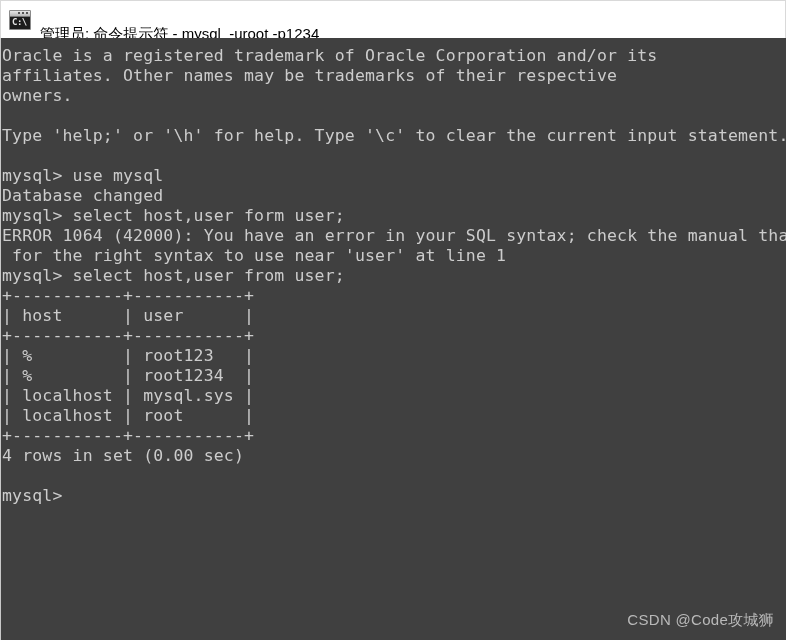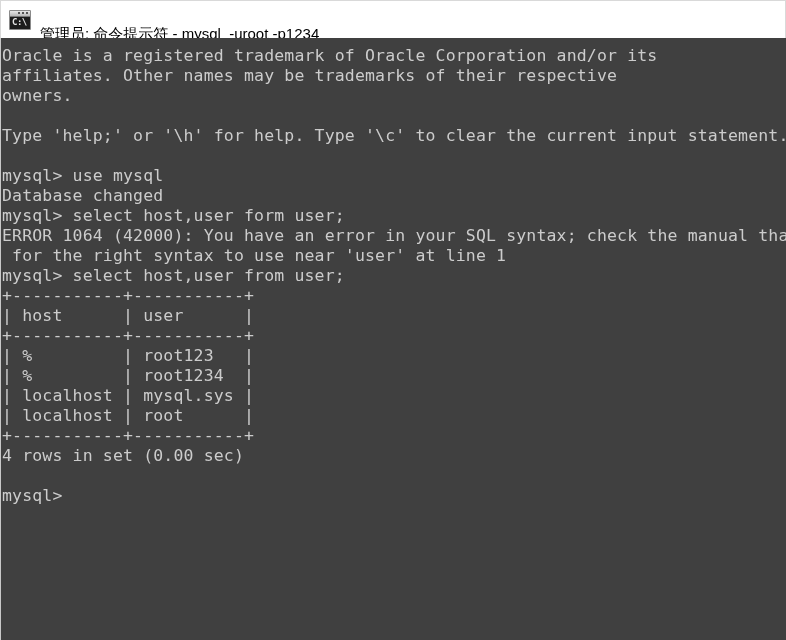--- a/index.html
+++ b/index.html
@@ -147,15 +147,16 @@
         <i></i>
         <i></i>
       </div>
       <span class="glyph">C:\</span>
     </div>
     <span class="title-text">管理员: 命令提示符 - mysql  -uroot -p1234</span>
   </div>
 
   <div class="terminal">
     <div class="console"><div class="line">Oracle is a registered trademark of Oracle Corporation and/or its</div><div class="line">affiliates. Other names may be trademarks of their respective</div><div class="line">owners.</div><div class="line blank">&nbsp;</div><div class="line">Type 'help;' or '\h' for help. Type '\c' to clear the current input statement.</div><div class="line blank">&nbsp;</div><div class="line">mysql&gt; use mysql</div><div class="line">Database changed</div><div class="line">mysql&gt; select host,user form user;</div><div class="line">ERROR 1064 (42000): You have an error in your SQL syntax; check the manual tha</div><div class="line"> for the right syntax to use near 'user' at line 1</div><div class="line">mysql&gt; select host,user from user;</div><div class="line">+-----------+-----------+</div><div class="line">| host      | user      |</div><div class="line">+-----------+-----------+</div><div class="line">| %         | root123   |</div><div class="line">| %         | root1234  |</div><div class="line">| localhost | mysql.sys |</div><div class="line">| localhost | root      |</div><div class="line">+-----------+-----------+</div><div class="line">4 rows in set (0.00 sec)</div><div class="line blank">&nbsp;</div><div class="line">mysql&gt;</div></div>
+    <div class="watermark">CSDN @Code攻城狮</div>
   </div>
 
 </div>
 
 </body></html>

